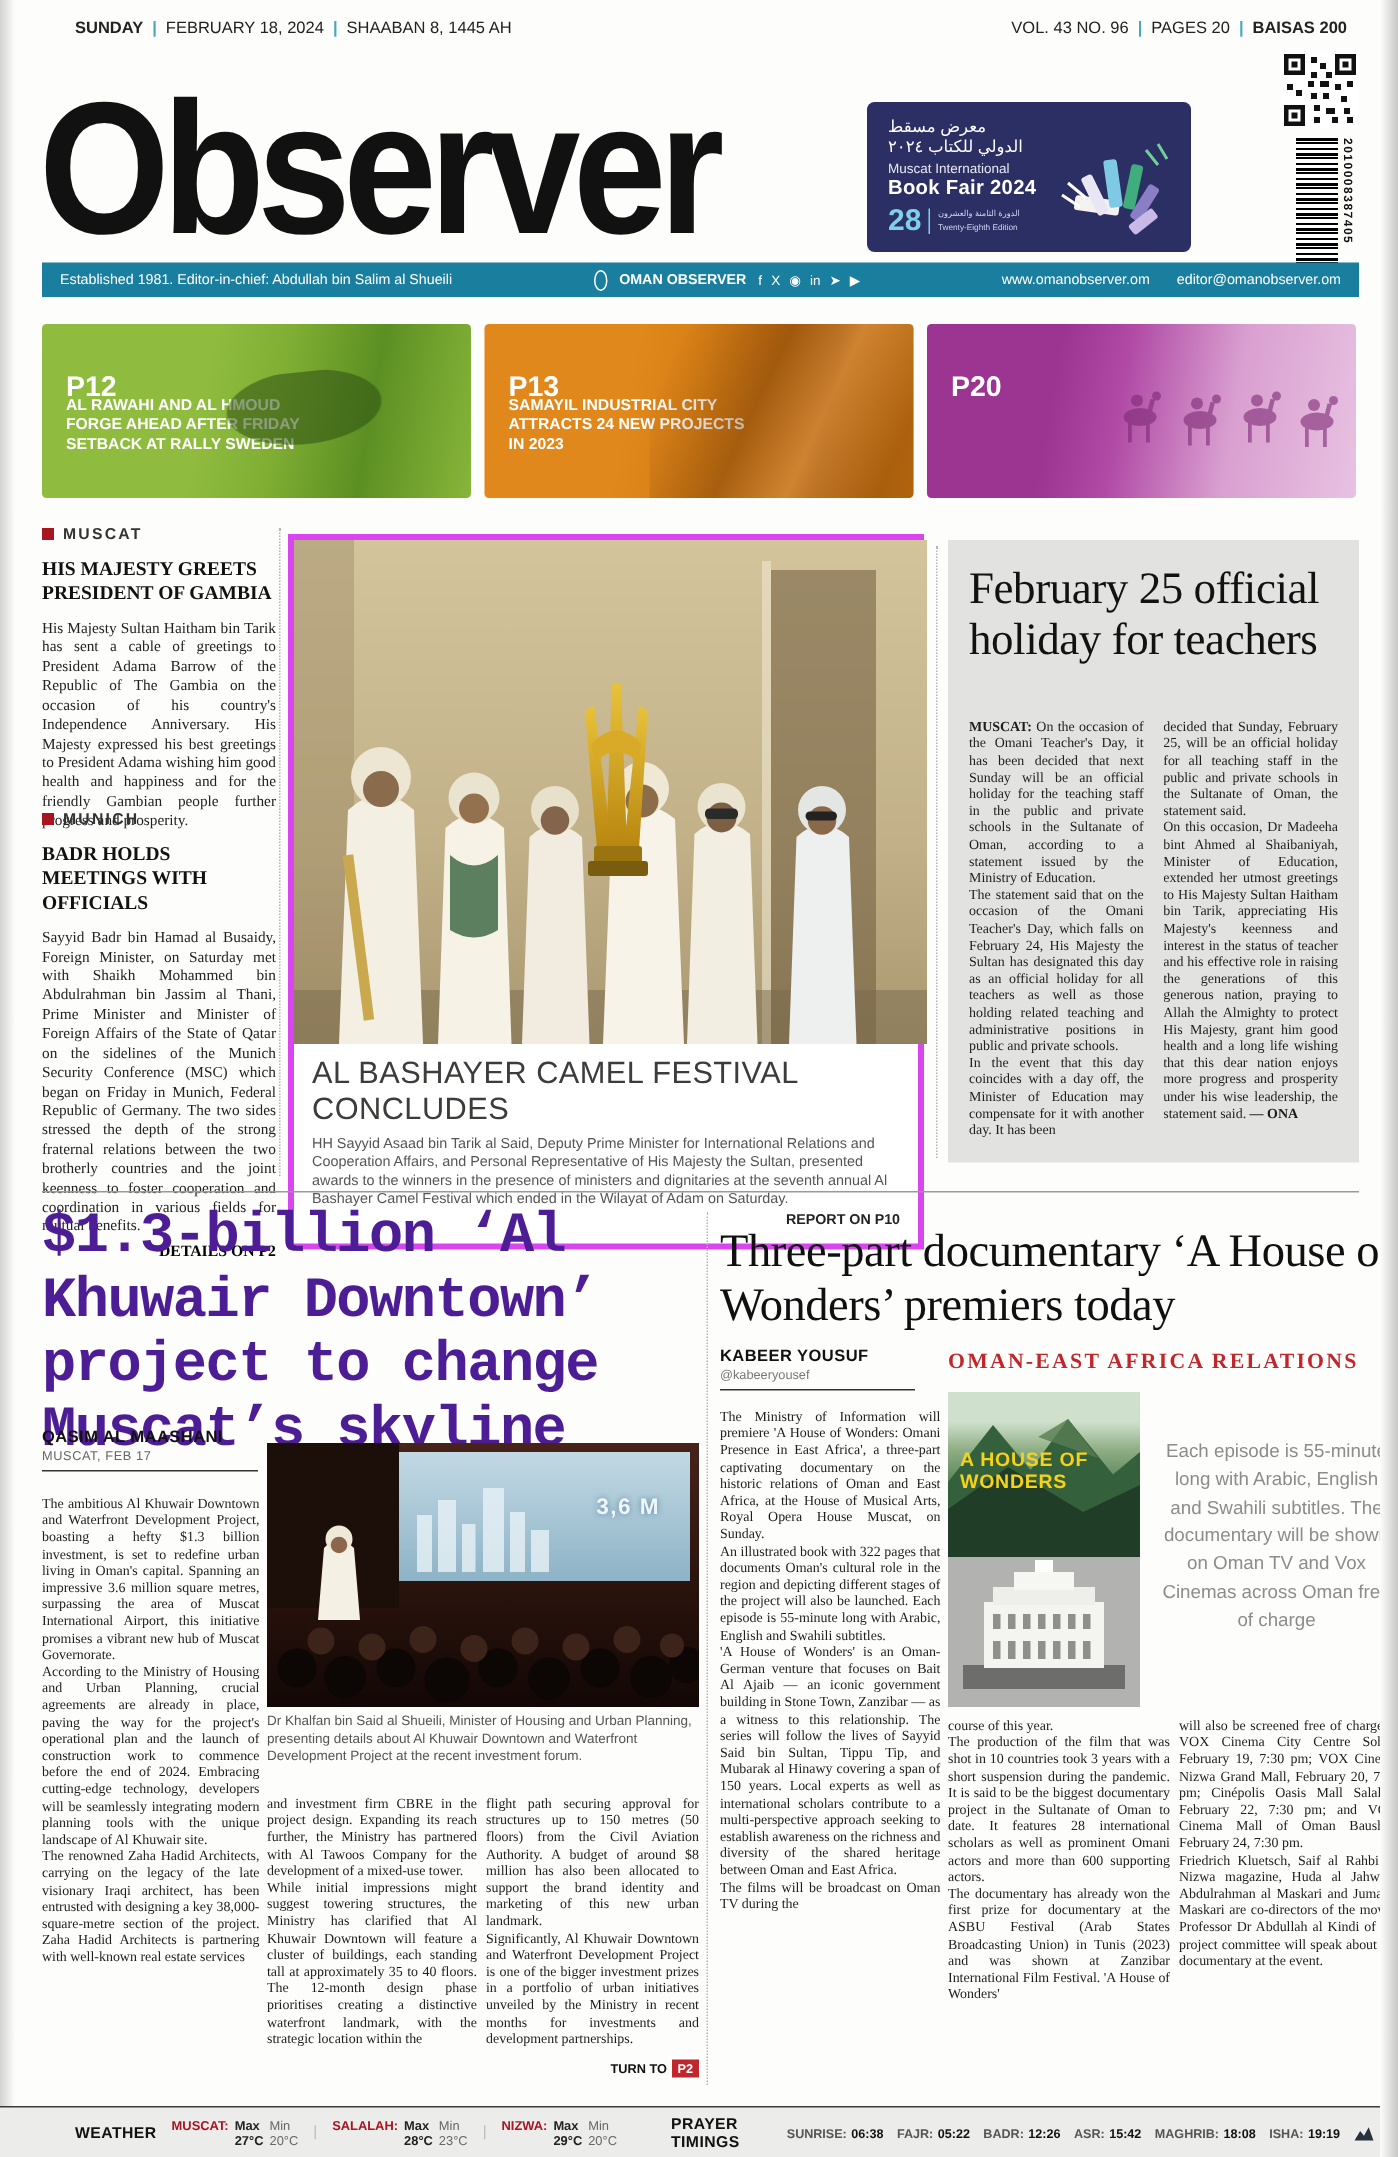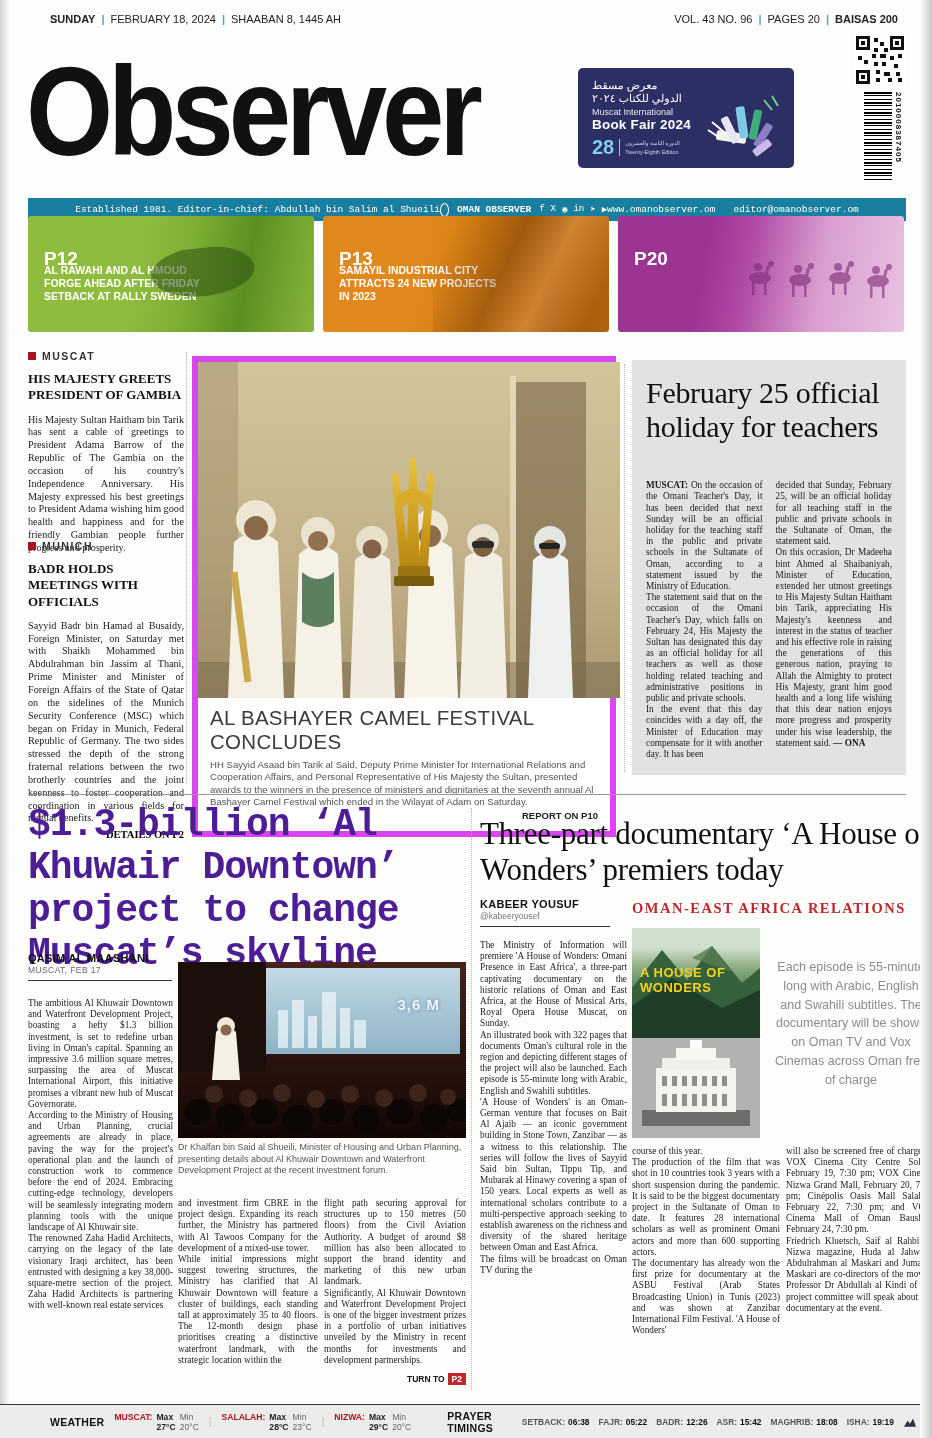--- a/index.html
+++ b/index.html
@@ -28,21 +28,21 @@
   .ad-28 { font-size:20px; font-weight:bold; color:#7fd0e8; }
   .ad-ed-lines { border-left:1px solid #7fd0e8; padding-left:5px; font-size:5.5px; line-height:1.5; color:#cfd4ee; white-space:pre-line; }
   .adfan { flex:1; position:relative; }
 
   .qr { position:absolute; top:34px; left:854px; width:52px; height:52px; }
   .barcode { position:absolute; top:92px; left:864px; width:46px; height:90px; display:flex; gap:2px; }
   .bars { width:28px; height:90px; background:repeating-linear-gradient(to bottom,#000 0 2px,#fff 2px 3px,#000 3px 4px,#fff 4px 7px,#000 7px 8px,#fff 8px 10px); }
   .barcode-num { writing-mode:vertical-rl; font-size:8px; font-weight:bold; letter-spacing:1px; color:#111; }
 
   
-  .tealbar { position:absolute; top:198px; left:28px; width:878px; height:23px; background:#1a7f9e; color:#fff; display:flex; align-items:center; justify-content:center; padding:0 12px; font-size:9.5px;font-family:Liberation Mono, monospace; }
+  .tealbar { position:absolute; top:175px; left:28px; width:878px; height:23px; background:#1a7f9e; color:#fff; display:flex; align-items:center; justify-content:space-between; padding:0 12px; font-size:9.5px; }
   .tealbar .center { display:flex; align-items:center; gap:8px; }
   .oval-logo { display:inline-block; width:9px; height:14px; border:1.6px solid #fff; border-radius:50%; }
   .social { display:flex; gap:6px; font-size:9px; }
   .social span { cursor:pointer; }
   .teal-links { display:flex; gap:18px; }
 
   
   .promos { position:absolute; top:216px; left:28px; display:flex; gap:9px; }
   .promo { width:286px; height:116px; border-radius:3px; position:relative; overflow:hidden; color:#fff; }
   .promo .pnum { position:absolute; top:12px; left:16px; font-size:19px; font-weight:bold;margin-top:20px; }
@@ -56,21 +56,21 @@
 
   
   .vdot { position:absolute; border-left:1px dotted #b5b5b3; }
   .brief { position:absolute; left:28px; width:156px; font-family:"Liberation Serif",serif; }
   .brief .tag { display:flex; align-items:center; gap:6px; font-family:"Liberation Sans",sans-serif; font-size:10.5px; font-weight:bold; letter-spacing:1.5px; color:#333; }
   .redsq { width:8px; height:8px; background:#a81420; display:inline-block; }
   .brief h3 { font-size:13px; line-height:1.25; margin:9px 0 10px; color:#111; }
   .brief .btxt { font-size:10.2px; line-height:1.26; text-align:justify; color:#222; }
   .brief .more { text-align:right; font-weight:bold; font-size:10.5px; margin-top:4px; }
 
-  .photobox { position:absolute; left:192px; top:356px; width:424px; border:6px solid #d946ef; background:#fff; }
+  .photobox { position:absolute; left:192px; top:356px; width:424px; border:4px solid #d946ef; background:#fff; }
   .photo-camel { width:422px; height:336px; display:block; }
   .photobox .cap { padding:8px 12px 10px; }
   .cap h2 { font-size:20.5px; font-weight:normal; letter-spacing:.3px; color:#3c3c3a; margin-bottom:5px; }
   .cap p { font-size:9.6px; line-height:1.3; color:#555; }
   .cap .more { text-align:right; font-size:9.5px; font-weight:bold; color:#222; margin-top:1px; }
 
   .holiday { position:absolute; left:632px; top:360px; width:274px; height:415px; background:#e2e2e0; padding:16px 14px; }
   .holiday h1 { font-family:"Liberation Serif",serif; font-size:30px; font-weight:normal; line-height:1.12; color:#121212; letter-spacing:-.3px; margin-bottom:12px; }
   .holiday .cols { display:flex; gap:13px; }
   .news { font-family:"Liberation Serif",serif; font-size:9.3px; line-height:11.2px; text-align:justify; color:#1d1d1d; white-space:pre-line; }
@@ -527,21 +527,21 @@
     </span>
     <span class="fsep">|</span>
     <span class="witem">
       <span class="wcity">NIZWA:</span>
       <span class="wmax">Max 29°C</span>
       <span class="wmin">Min 20°C</span>
     </span>
     <span class="flabel" style="margin-left:26px;">PRAYER TIMINGS</span>
     <span class="prayers">
       <span class="pitem">
-          <span class="pname">SETBACK:</span>
+          <span class="pname">SUNRISE:</span>
           <span class="ptime">06:38</span>
         </span>
       <span class="pitem">
           <span class="pname">FAJR:</span>
           <span class="ptime">05:22</span>
         </span>
       <span class="pitem">
           <span class="pname">BADR:</span>
           <span class="ptime">12:26</span>
         </span>

